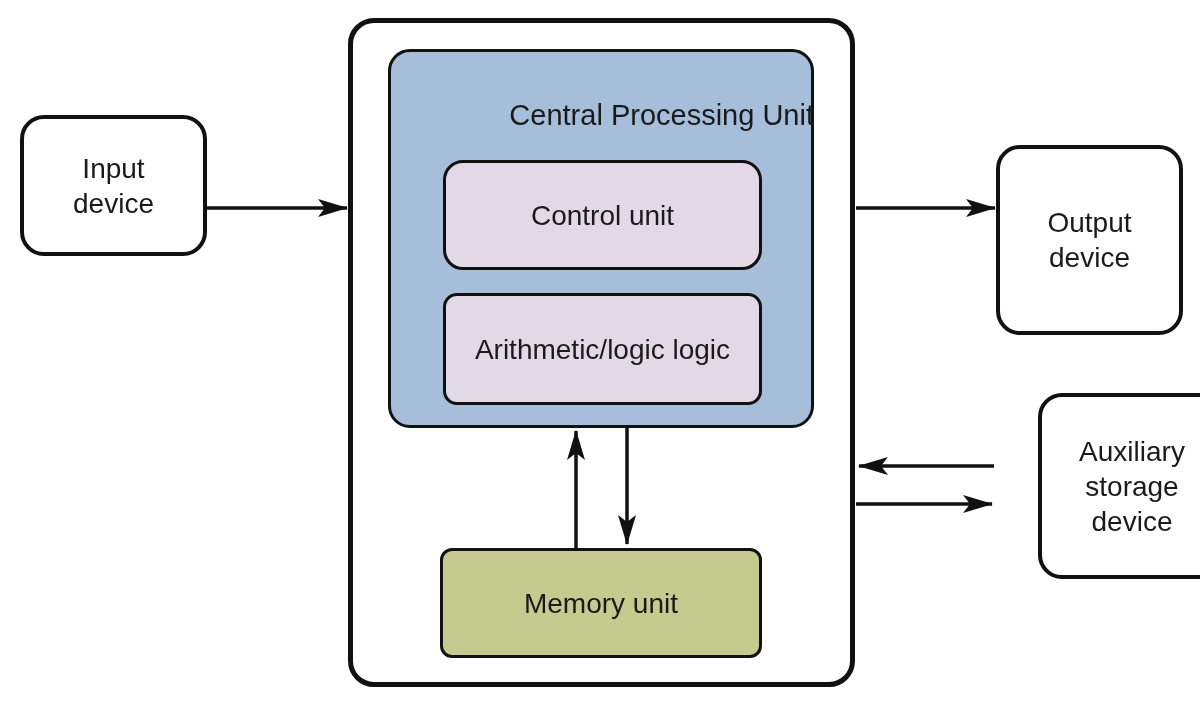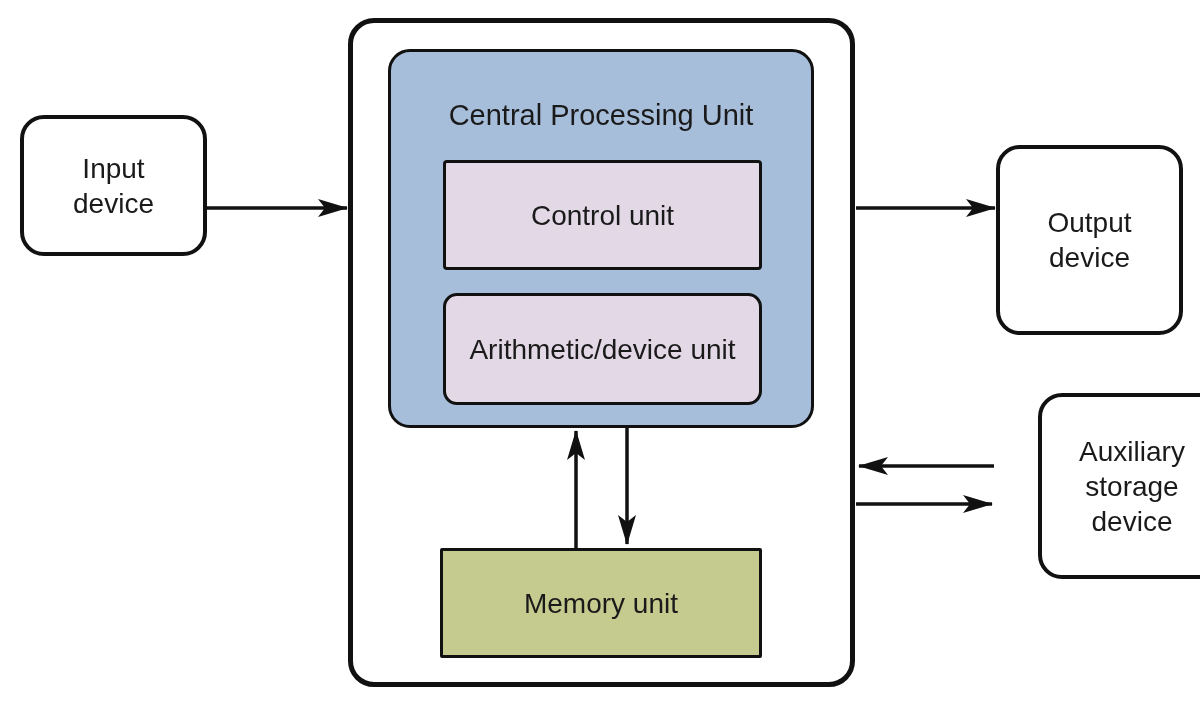--- a/index.html
+++ b/index.html
@@ -26,33 +26,33 @@
   .outer-container{
     left:348px;top:18px;width:507px;height:669px;
     border-width:5px;border-radius:26px;
   }
   .cpu-box{
     left:388px;top:49px;width:426px;height:379px;
     background:var(--cpu-fill);border-radius:22px;
   }
   .cpu-title{
     position:absolute;left:388px;top:98px;width:426px;
-    text-align:center;font-size:29px;line-height:34px;color:var(--text);
+    text-align:right;font-size:29px;line-height:34px;color:var(--text);
   }
   .control-box{
     left:443px;top:160px;width:319px;height:110px;
-    background:var(--inner-fill);border-radius:4px;
+    background:var(--inner-fill);border-radius:20px;
   }
   .alu-box{
     left:443px;top:293px;width:319px;height:112px;
     background:var(--inner-fill);border-radius:14px;
   }
   .memory-box{
     left:440px;top:548px;width:322px;height:110px;
-    background:var(--memory-fill);border-radius:2px;
+    background:var(--memory-fill);border-radius:12px;
   }
   .input-box{
     left:20px;top:115px;width:187px;height:141px;
     border-width:4px;border-radius:24px;
   }
   .output-box{
     left:996px;top:113px;width:187px;height:190px;
     border-width:4px;border-radius:24px;margin-top:32px;
   }
   .aux-box{
@@ -73,21 +73,21 @@
   <div class="box outer-container"></div>
 
   <div class="box cpu-box"></div>
   <div class="cpu-title">Central Processing Unit</div>
 
   <div class="box control-box flexc">
     <span class="label">Control unit</span>
   </div>
 
   <div class="box alu-box flexc">
-    <span class="label">Arithmetic/device unit</span>
+    <span class="label">Arithmetic/logic logic</span>
   </div>
 
   <div class="box memory-box flexc">
     <span class="label">Memory unit</span>
   </div>
 
   <div class="box input-box flexc">
     <span class="label">Input
 device</span>
   </div>

